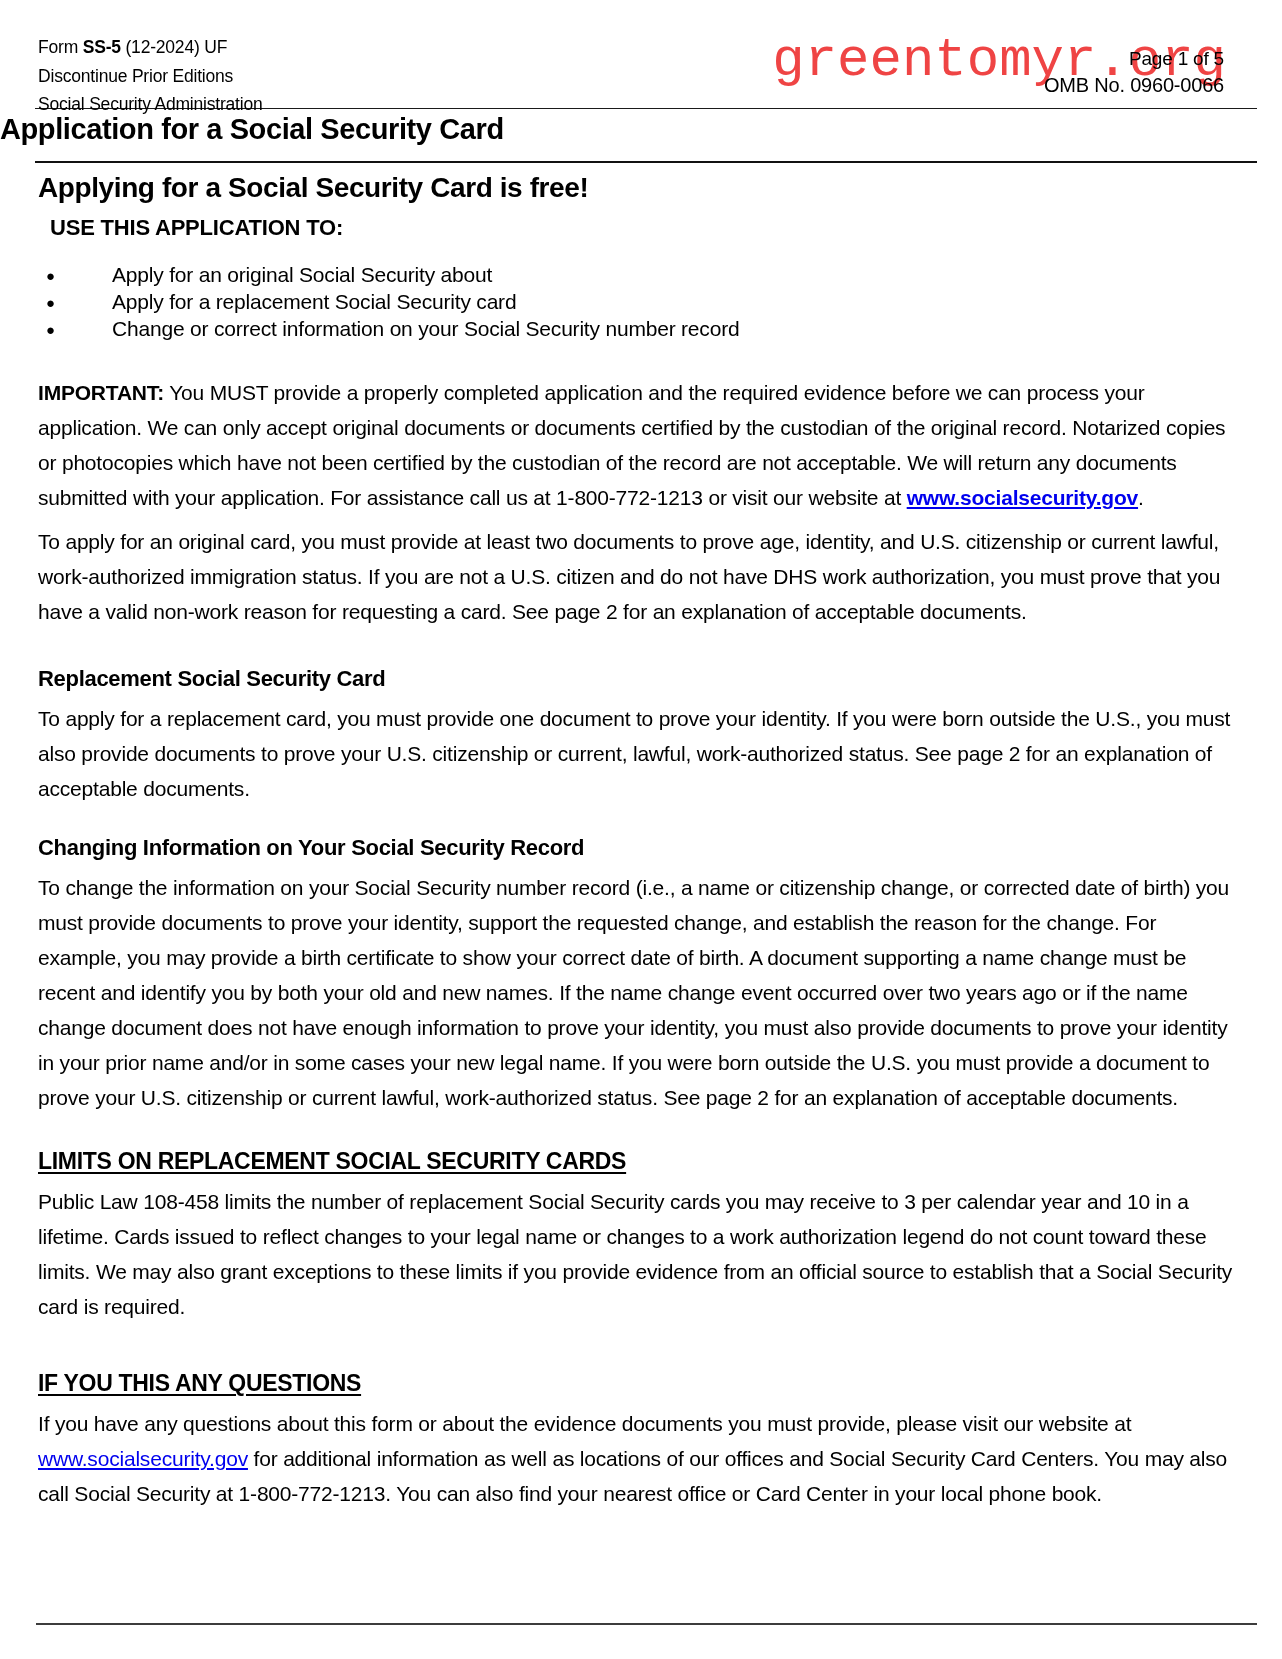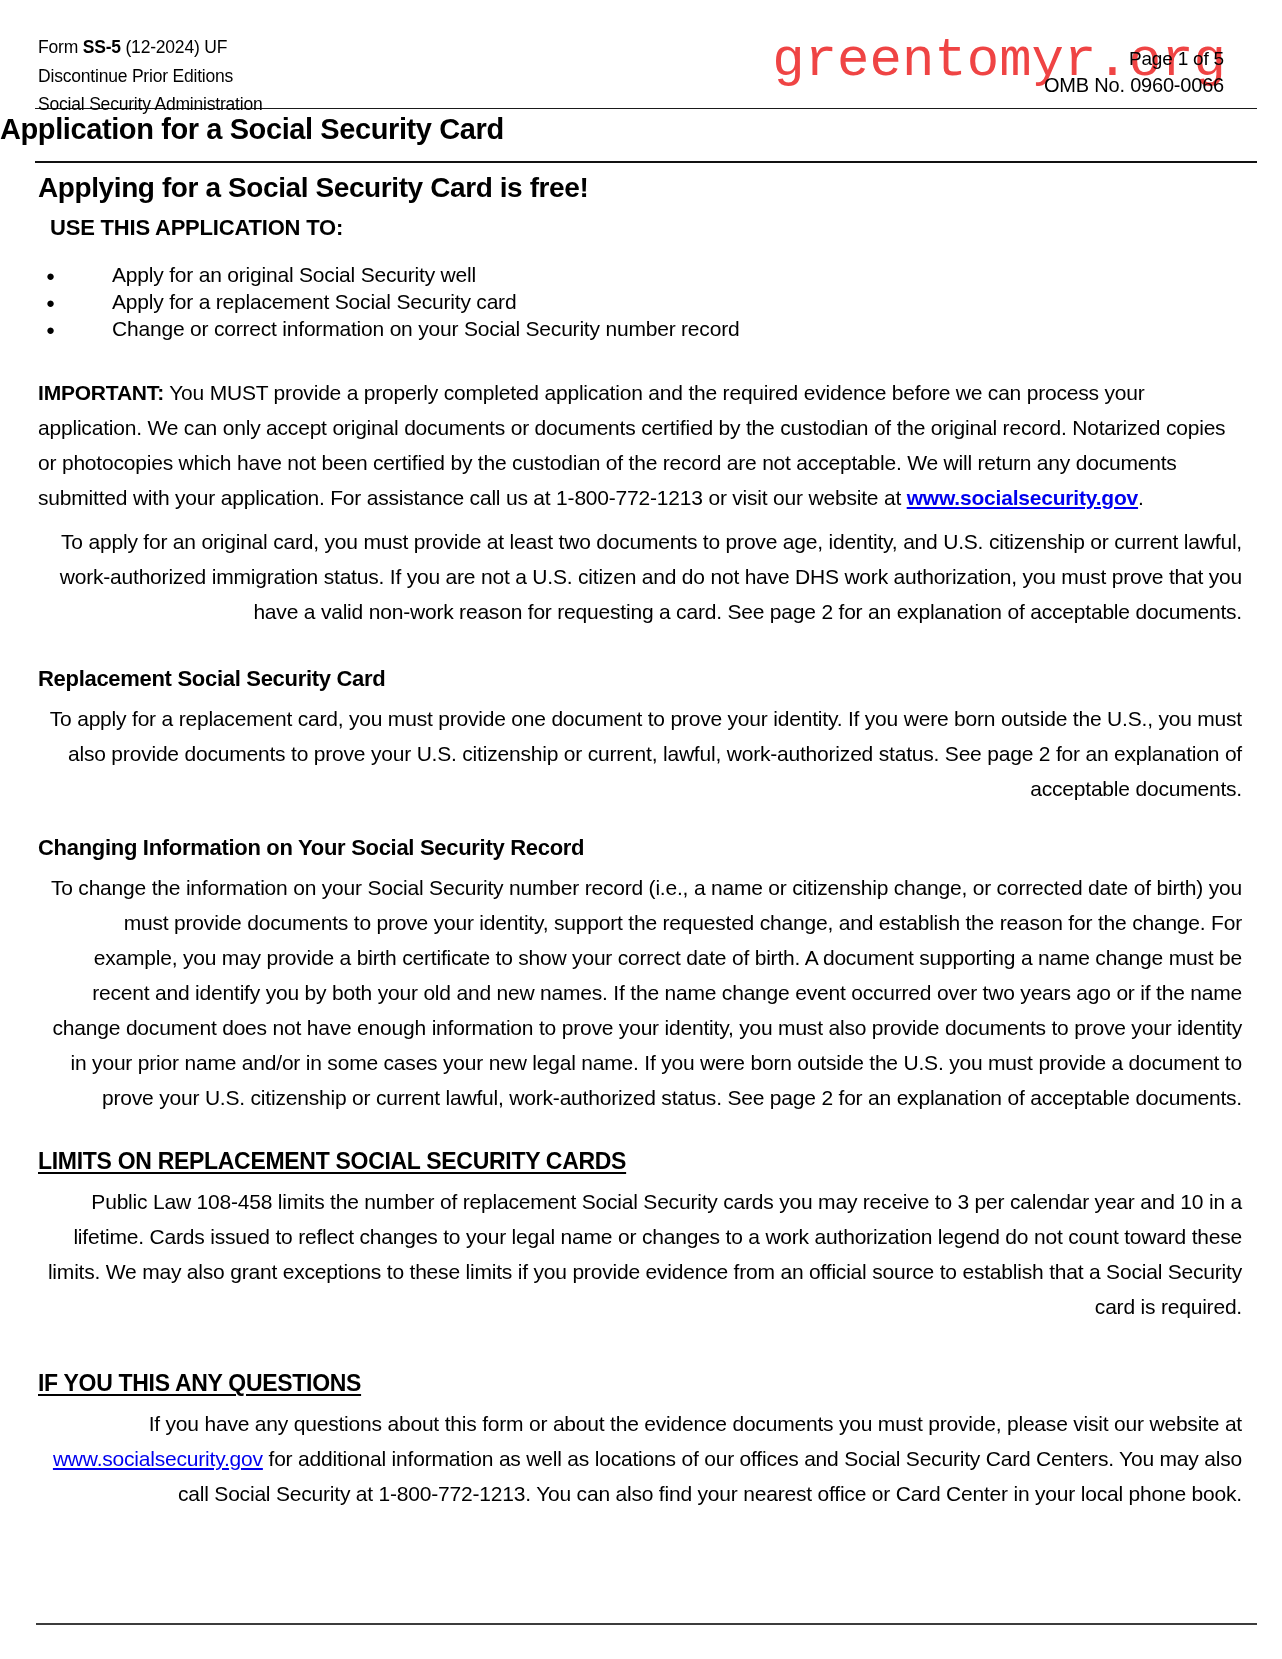--- a/index.html
+++ b/index.html
@@ -69,21 +69,21 @@
   .use-heading { font-size:22px; font-weight:bold; margin-top:11px;margin-left:12px; }
   .bullets { list-style:none; margin:20px 0 0 0; padding:0; font-size:21px; line-height:27px; }
   .bullets li { position:relative; padding-left:74px; }
   .bullets .dot { position:absolute; left:8px; top:1px; font-size:15px; }
   .para { font-size:21px; line-height:35px; margin:0; }
   .important-para { margin-top:33px; }
   .section-heading { font-size:22px; font-weight:bold; margin:0; letter-spacing:-0.3px; }
   .mt-heading1 { margin-top:31px; }
   .mt-heading2 { margin-top:37px; }
   .mt-heading3 { margin-top:29px; }
-  .after-heading { margin-top:9px;text-align:right; }
+  .after-heading { margin-top:9px; }
   .note-para { margin-top:27px; }
   .center-heading {
     text-align:left;
     font-size:23px;
     font-weight:bold;
     text-decoration:underline;
     text-underline-offset:3px;
     letter-spacing:-0.3px;
   }
   .mt-center1 { margin-top:33px; }
@@ -117,21 +117,21 @@
   <div class="rule-thin"></div>
   <div class="form-title">Application for a Social Security Card</div>
   <div class="rule-thick"></div>
 
   <div class="content">
 
     <div class="free-heading">Applying for a Social Security Card is free!</div>
     <div class="use-heading">USE THIS APPLICATION TO:</div>
 
     <ul class="bullets">
-      <li><span class="dot">●</span><span>Apply for an original Social Security well</span></li>
+      <li><span class="dot">●</span><span>Apply for an original Social Security about</span></li>
       <li><span class="dot">●</span><span>Apply for a replacement Social Security card</span></li>
       <li><span class="dot">●</span><span>Change or correct information on your Social Security number record</span></li>
     </ul>
 
     <p class="para important-para"><span class="b">IMPORTANT:</span><span> You MUST provide a properly completed application and the required evidence before we can process your application. We can only accept original documents or documents certified by the custodian of the original record. Notarized copies or photocopies which have not been certified by the custodian of the record are not acceptable. We will return any documents submitted with your application. For assistance call us at 1-800-772-1213 or visit our website at </span><a class="link link-bold" href="#">www.socialsecurity.gov</a><span>.</span></p>
 
     <p class="para after-heading">To apply for an original card, you must provide at least two documents to prove age, identity, and U.S. citizenship or current lawful, work-authorized immigration status. If you are not a U.S. citizen and do not have DHS work authorization, you must prove that you have a valid non-work reason for requesting a card. See page 2 for an explanation of acceptable documents.</p>
 
     <h3 class="section-heading mt-heading2">Replacement Social Security Card</h3>
     <p class="para after-heading">To apply for a replacement card, you must provide one document to prove your identity. If you were born outside the U.S., you must also provide documents to prove your U.S. citizenship or current, lawful, work-authorized status. See page 2 for an explanation of acceptable documents.</p>

